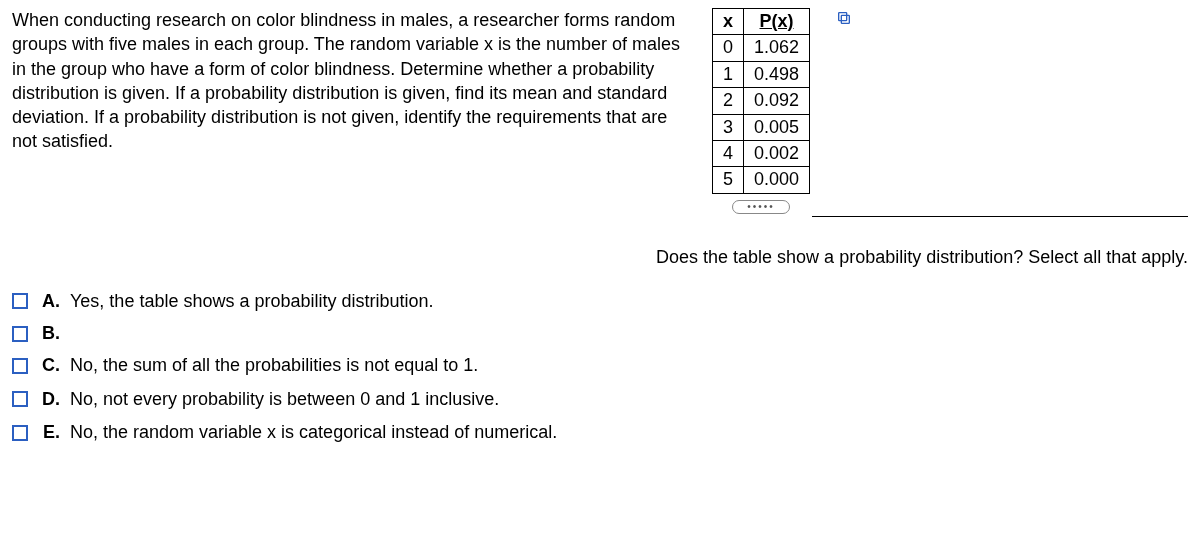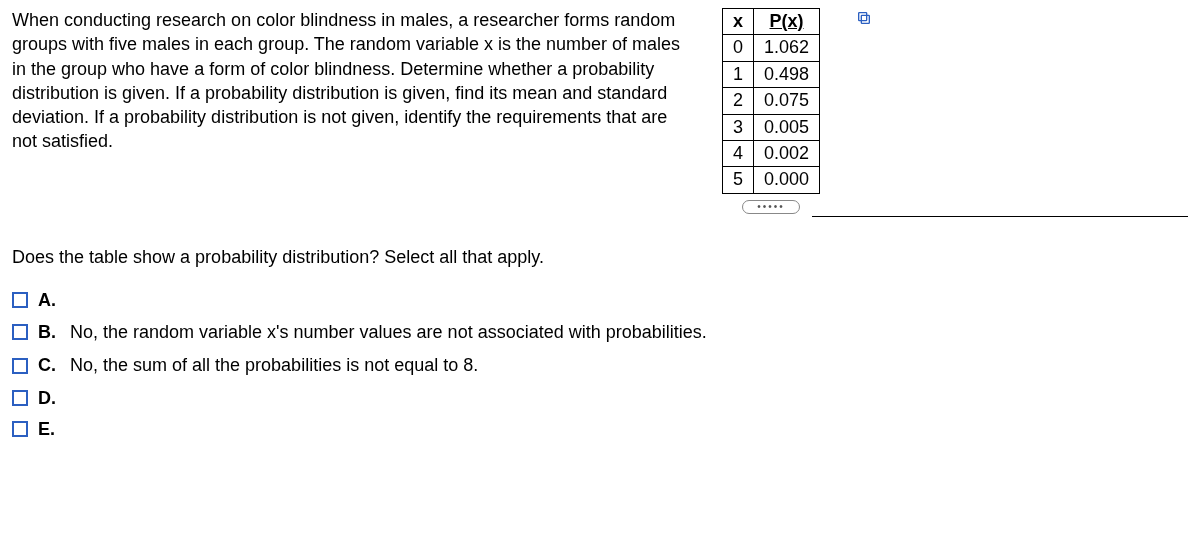--- a/index.html
+++ b/index.html
@@ -11,21 +11,21 @@
       font-family: Arial, Helvetica, sans-serif;
       font-size: 18px;
       color: #000;
       background: #fff;
       padding: 8px 12px;
       width: 1200px;
     }
     .top-section {
       display: flex;
       align-items: flex-start;
-      gap: 30px;
+      gap: 20px;
       padding-bottom: 8px;
     }
     .problem-text {
       flex: 0 0 680px;
       line-height: 1.35;
     }
     .table-wrap {
       display: flex;
       flex-direction: column;
       align-items: center;
@@ -79,20 +79,21 @@
     .divider-left {
       flex: 0 0 700px;
     }
     .divider-line {
       flex: 1;
       border-top: 1px solid #000;
       margin-left: 100px;
     }
     .question-section {
       margin-top: 30px;
+      text-align: right;
     }
     .question-prompt {
       margin-bottom: 22px;
     }
     .options {
       display: flex;
       flex-direction: column;
       gap: 10px;
     }
     .option {
@@ -131,21 +132,21 @@
       <tr>
         <td>0</td>
         <td>1.062</td>
       </tr>
       <tr>
         <td>1</td>
         <td>0.498</td>
       </tr>
       <tr>
         <td>2</td>
-        <td>0.075</td>
+        <td>0.092</td>
       </tr>
       <tr>
         <td>3</td>
         <td>0.005</td>
       </tr>
       <tr>
         <td>4</td>
         <td>0.002</td>
       </tr>
       <tr>
@@ -170,33 +171,35 @@
   <div class="divider-line"></div>
 </div>
 
 <div class="question-section">
   <div class="question-prompt">Does the table show a probability distribution? Select all that apply.</div>
 
   <div class="options">
     <div class="option">
       <div class="checkbox"></div>
       <span class="option-letter">A.</span>
+      <span class="option-text">Yes, the table shows a probability distribution.</span>
     </div>
     <div class="option">
       <div class="checkbox"></div>
       <span class="option-letter">B.</span>
-      <span class="option-text">No, the random variable x's number values are not associated with probabilities.</span>
     </div>
     <div class="option">
       <div class="checkbox"></div>
       <span class="option-letter">C.</span>
-      <span class="option-text">No, the sum of all the probabilities is not equal to 8.</span>
+      <span class="option-text">No, the sum of all the probabilities is not equal to 1.</span>
     </div>
     <div class="option">
       <div class="checkbox"></div>
       <span class="option-letter">D.</span>
+      <span class="option-text">No, not every probability is between 0 and 1 inclusive.</span>
     </div>
     <div class="option">
       <div class="checkbox"></div>
       <span class="option-letter">E.</span>
+      <span class="option-text">No, the random variable x is categorical instead of numerical.</span>
     </div>
   </div>
 </div>
 
 </body></html>

